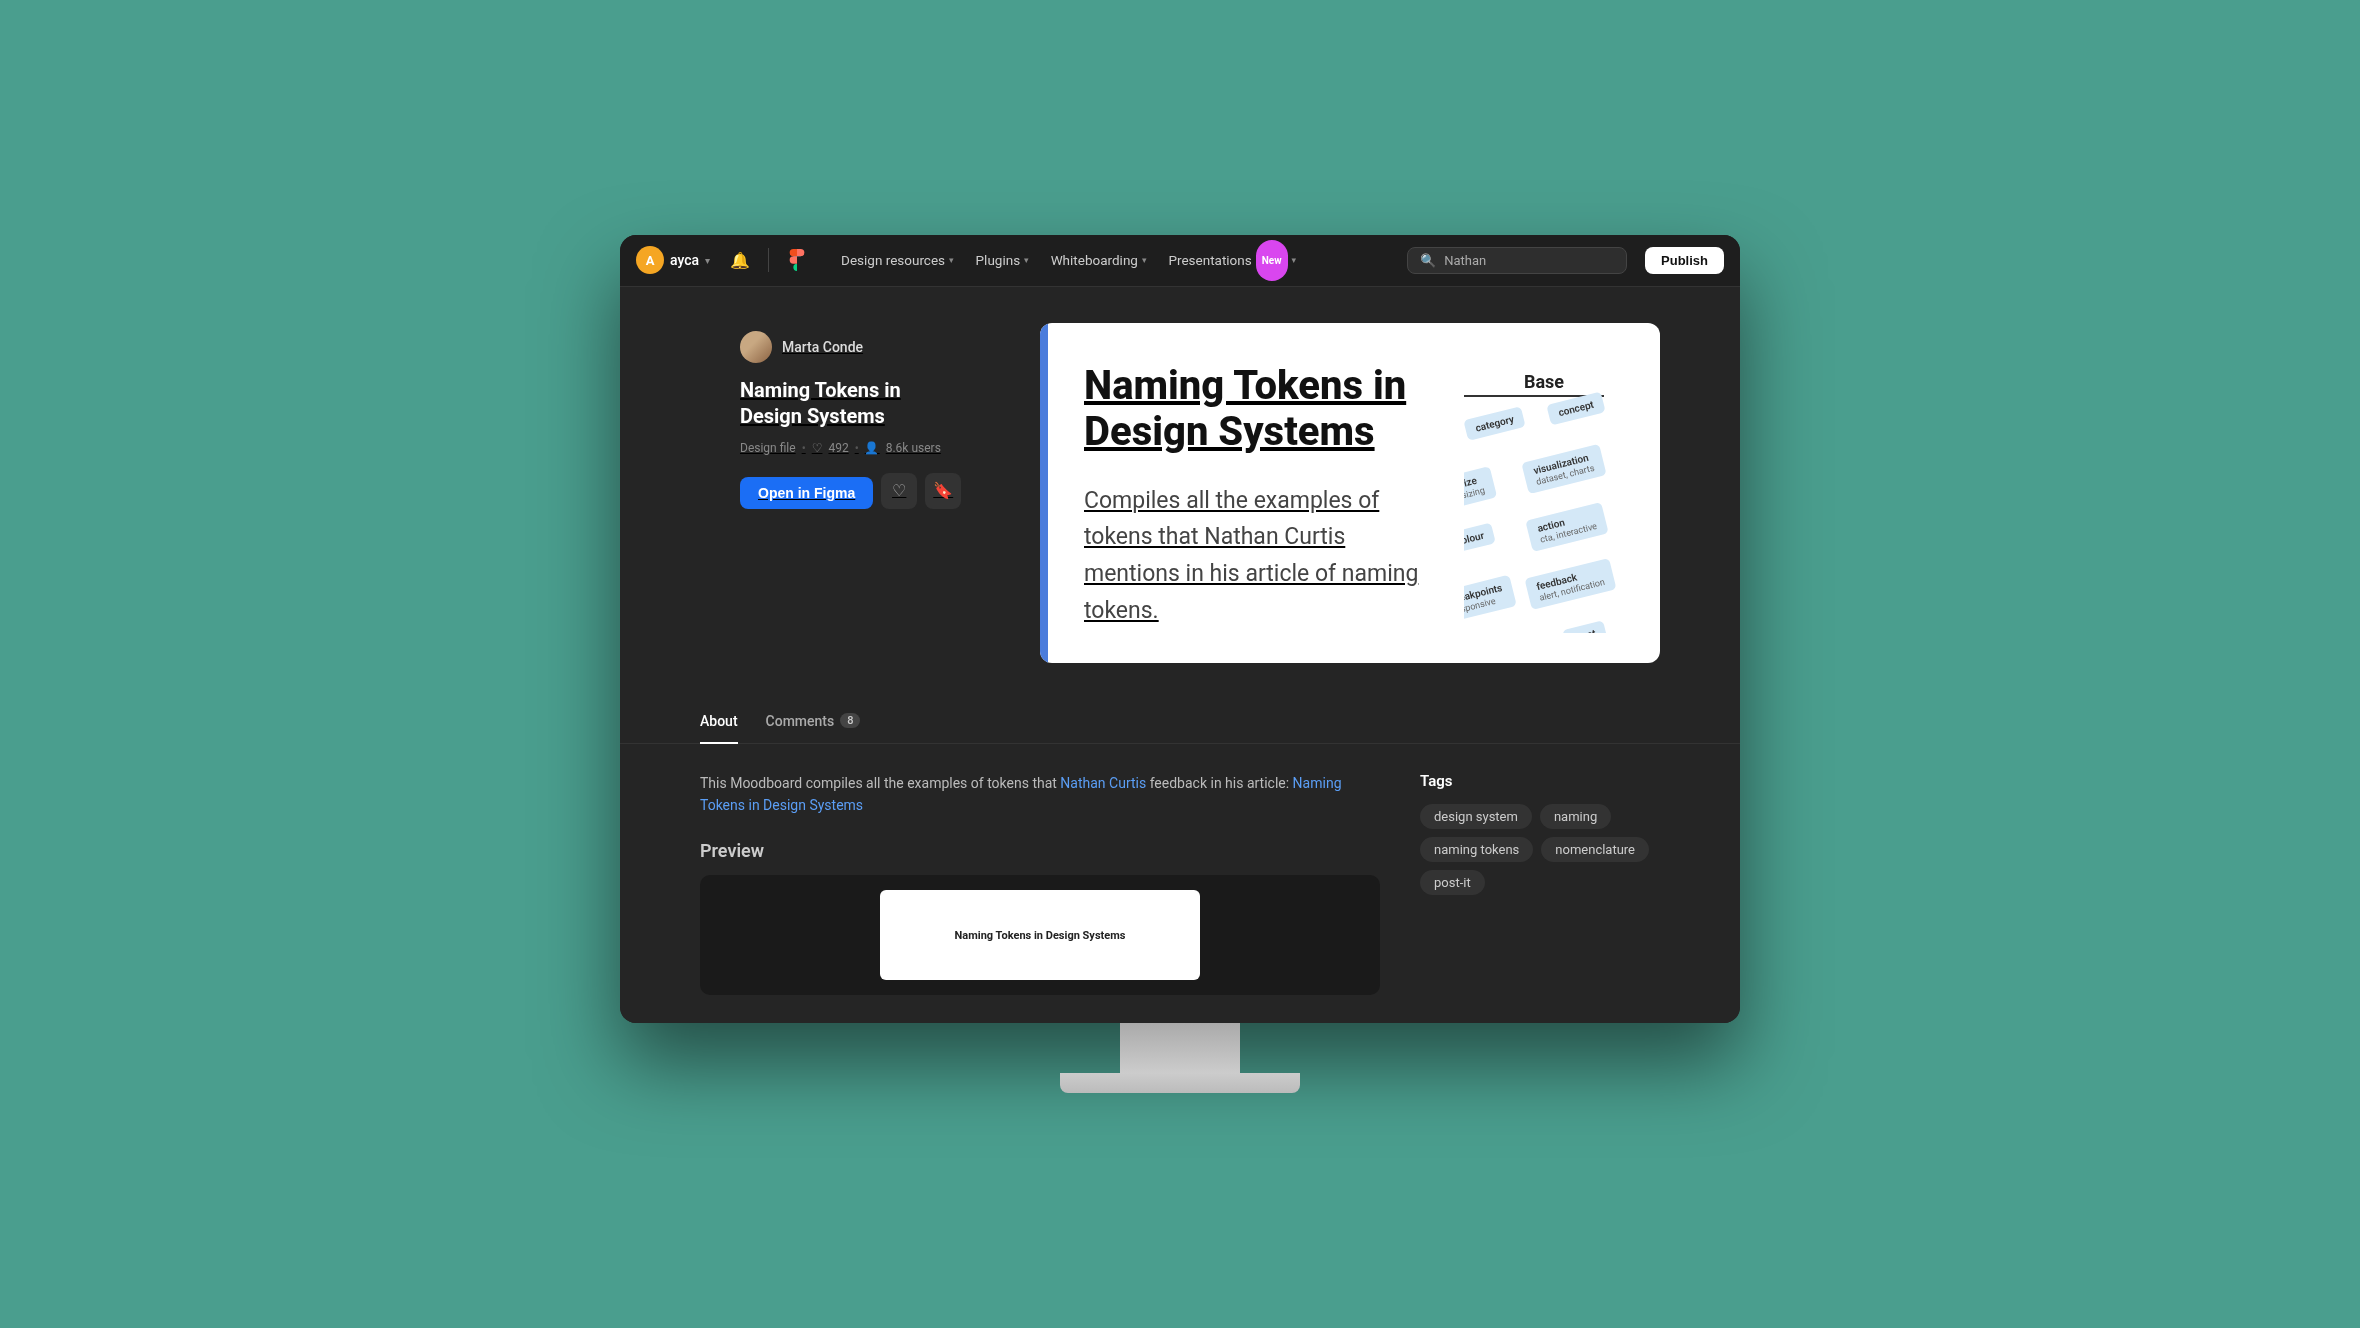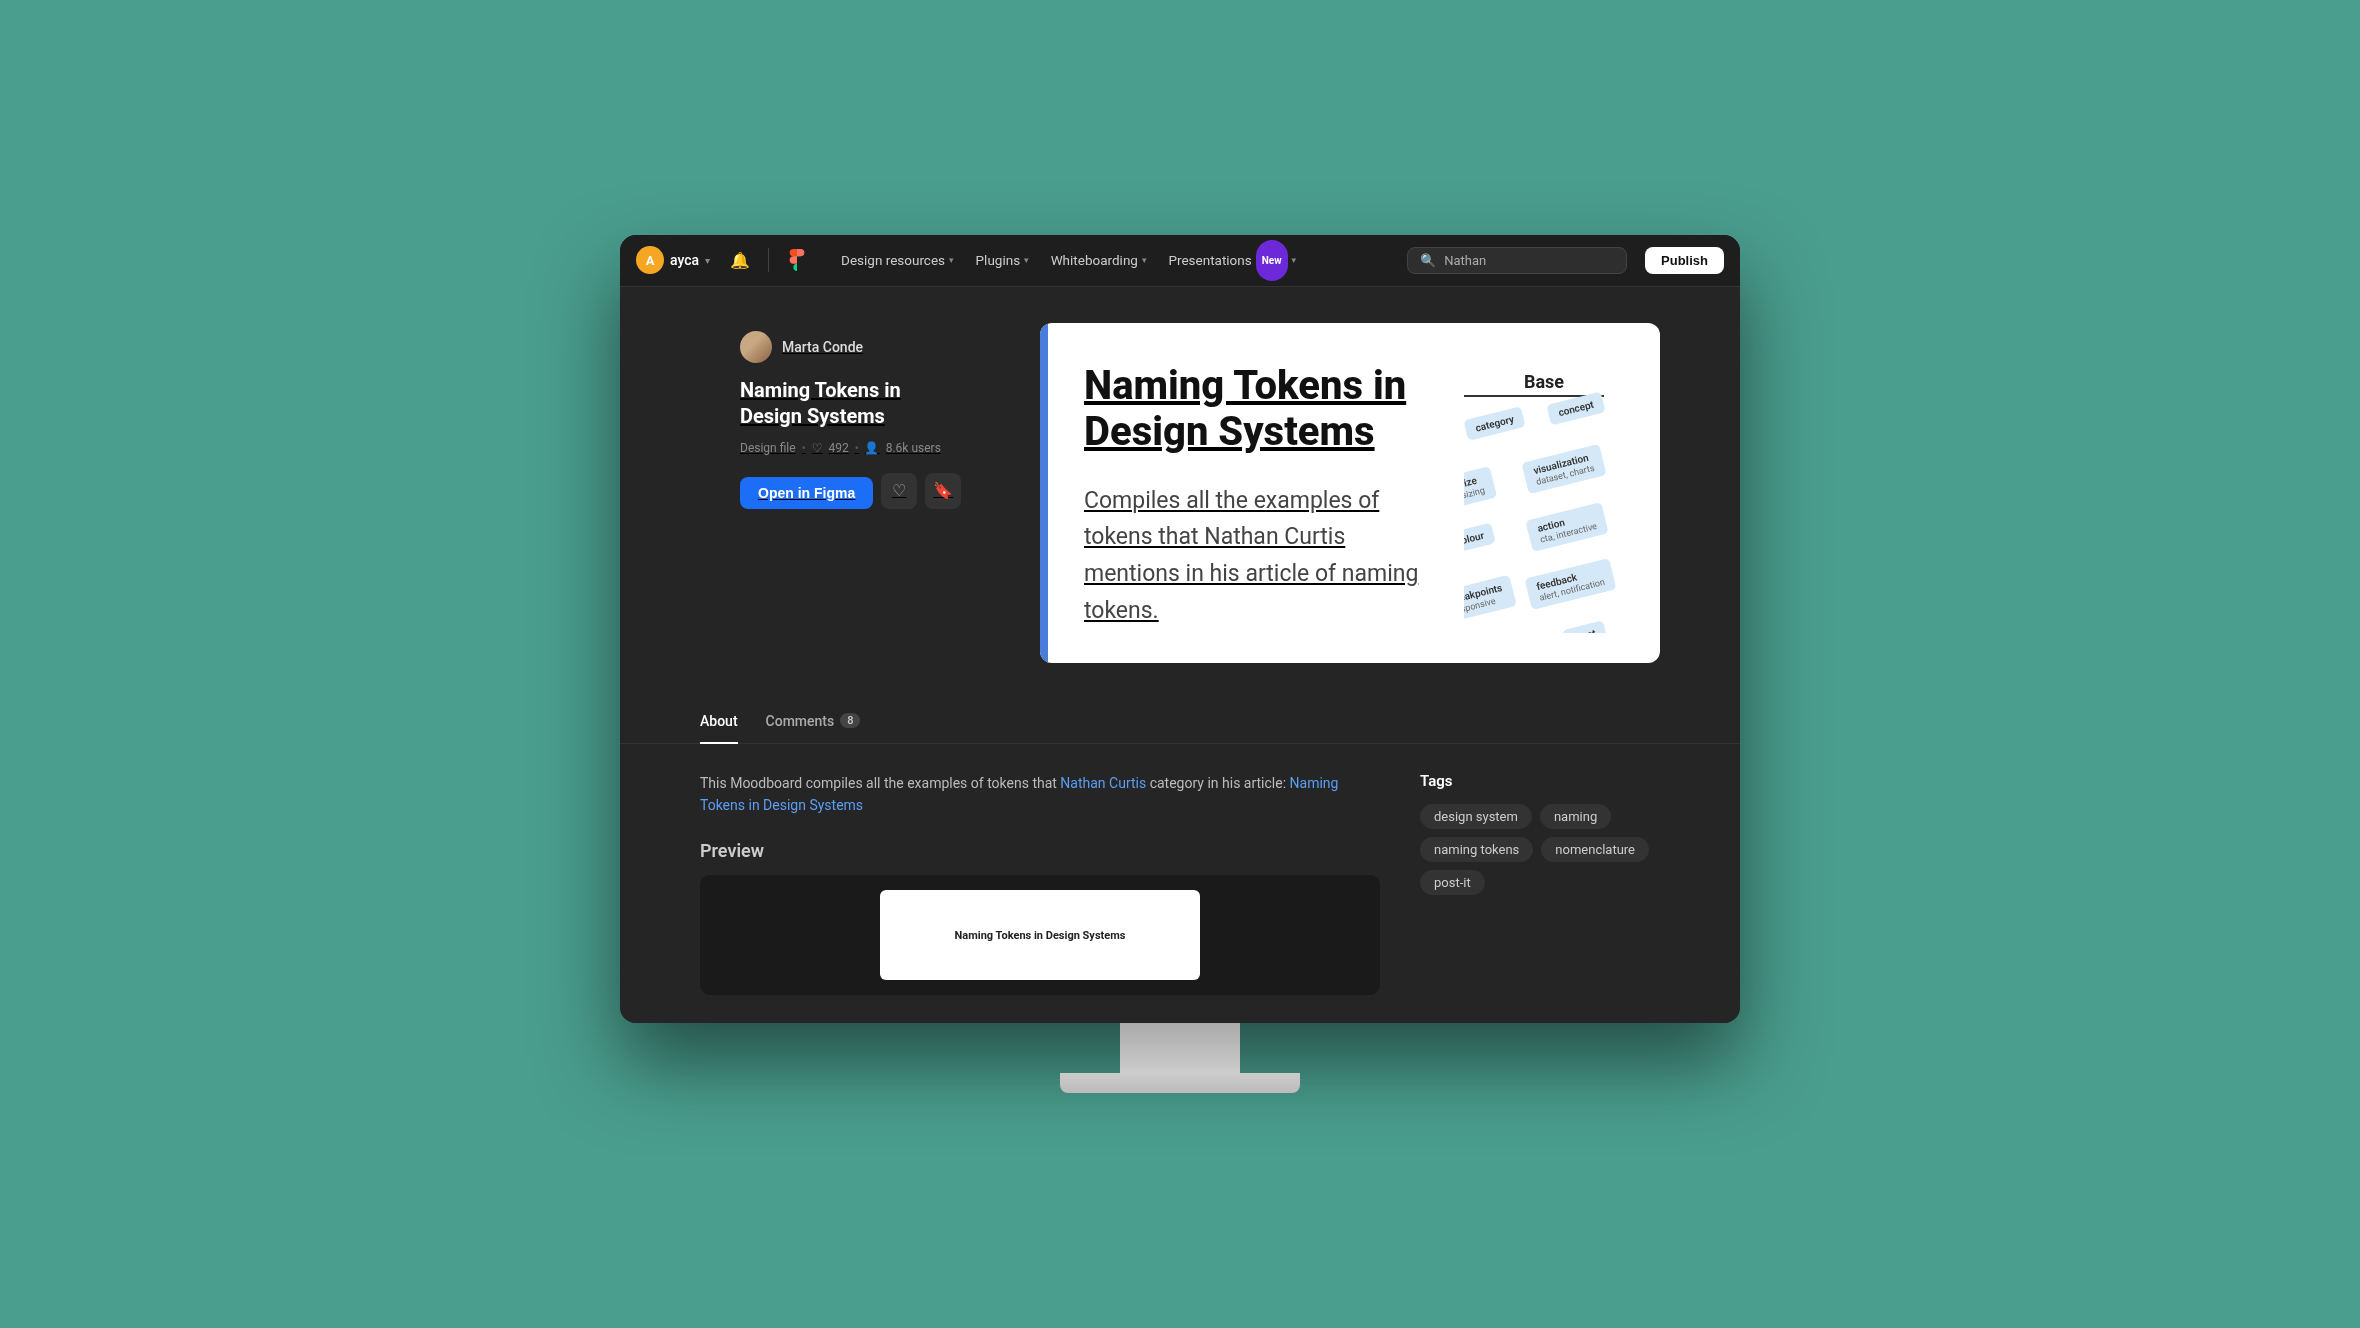--- a/index.html
+++ b/index.html
@@ -83,21 +83,21 @@
       padding: 5px 10px;
       border-radius: 6px;
       cursor: pointer;
       display: flex;
       align-items: center;
       gap: 4px;
       white-space: nowrap;
     }
     .nav-link .chevron { font-size: 9px; color: #888; }
     .nav-new-badge {
-      background: #6d28d9;
+      background: #d946ef;
       color: #fff;
       font-size: 10px;
       font-weight: 700;
       padding: 15px 6px;
       border-radius: 20px;
     }
     .nav-spacer { flex: 1; }
     .nav-search {
       background: #2e2e2e;
       border: 1px solid #444;
@@ -532,21 +532,21 @@
           <div class="tab-item">
             <span>Comments</span>
             <span class="tab-badge">8</span>
           </div>
         </div>
       </div>
 
       <div class="body-content">
         <div class="body-main">
           <p class="body-description">
-            <span>This Moodboard compiles all the examples of tokens that </span><a href="#">Nathan Curtis</a><span> category in his article: </span><a href="#">Naming Tokens in Design Systems</a>
+            <span>This Moodboard compiles all the examples of tokens that </span><a href="#">Nathan Curtis</a><span> feedback in his article: </span><a href="#">Naming Tokens in Design Systems</a>
           </p>
           <div class="preview-section-label">Preview</div>
           <div class="preview-thumbnail">
             <div class="preview-thumb-inner">
               <span class="preview-thumb-title">Naming Tokens in Design Systems</span>
             </div>
           </div>
         </div>
         <div class="body-sidebar">
           <div class="tags-label">Tags</div>

